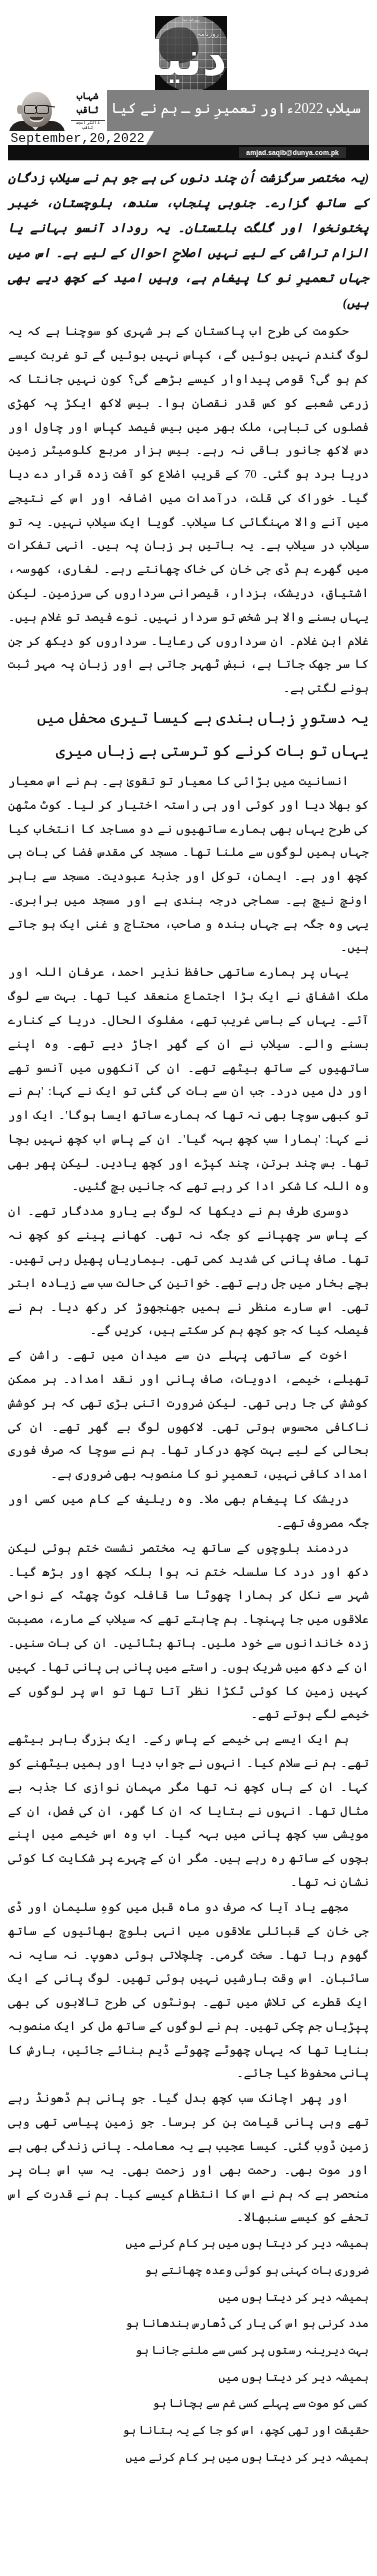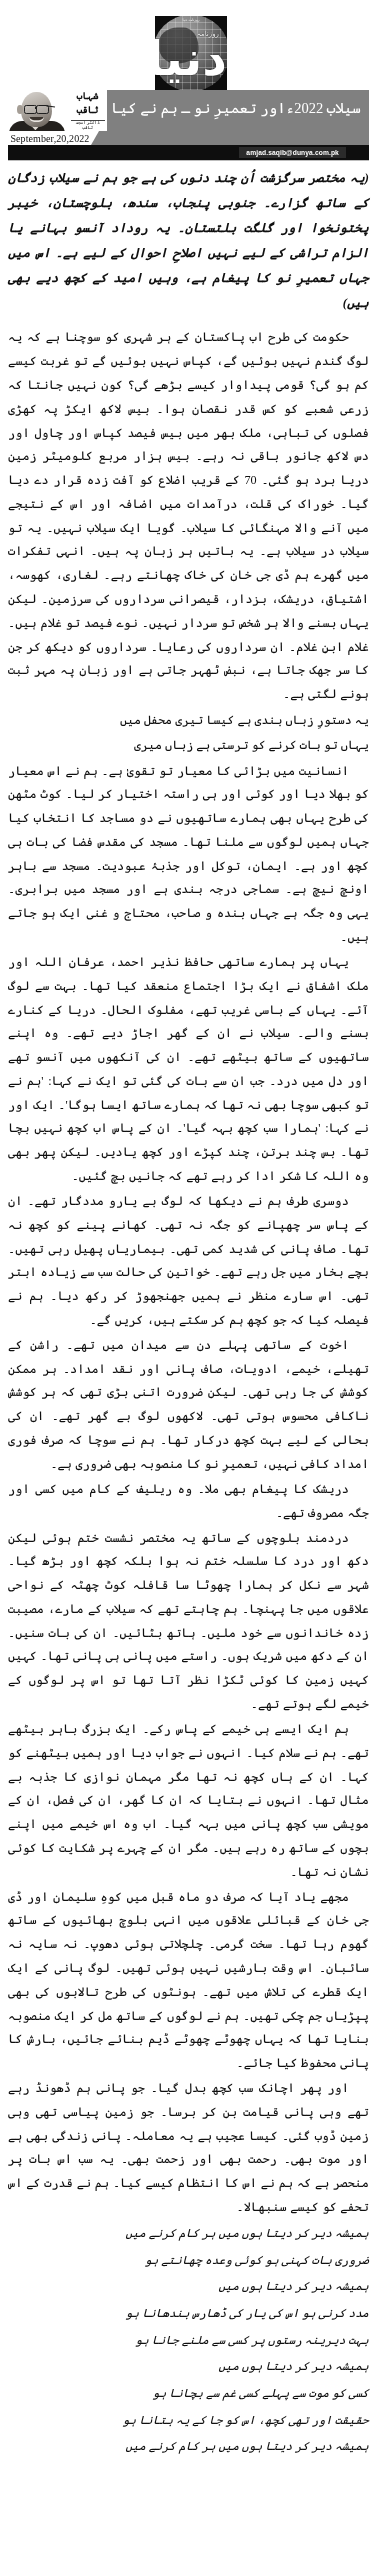--- a/index.html
+++ b/index.html
@@ -256,23 +256,23 @@
   .date-tab::after {
     content: "";
     position: absolute;
     right: -8.1px; top: 0;
     width: 0; height: 0;
     border-top: 14px solid #ffffff;
     border-right: 8.1px solid transparent;
   }
   .date-text {
     color: #111;
-    font-size: 10px;
+    font-size: 13px;
     letter-spacing: 0.1px;
-    font-family: Liberation Serif, serif;
+    font-family: Liberation Mono, monospace;
     white-space: nowrap;
   }
 
   
   .email-strip {
     margin: 0 8.1px;
     height: 15px;
     background: #0e0e0e;
     display: flex;
     align-items: center;
@@ -315,40 +315,39 @@
     text-align: justify;
     text-align-last: right;
     word-spacing: 0.6px;
   }
   .para.lede {
     font-style: italic;
     font-weight: 700;
     text-indent: 0;
     font-size: 12.5px;
     line-height: 2.0;
-    margin-bottom: 10px;
+    margin-bottom: 4px;
   }
 
   .verse-block {
     margin: 1.2px 0 2.3px 0;
     direction: rtl;
   }
   .verse-line {
     color: #101010;
-    font-size: 12px;
+    font-size: 16px;
     line-height: 2.05;
     text-align: center;
     text-indent: 0;
     font-family: "Liberation Serif", "DejaVu Serif", serif;
     white-space: nowrap;
   }
   .verse-block.poem .verse-line {
     font-size: 11.6px;
     line-height: 2.3;
-    font-style: italic;
   }
   .tail-space { height: 139px; }
 </style>
 </head>
 <body>
 
 <div class="page">
 
   <div class="masthead-wrap">
     <div class="masthead">

